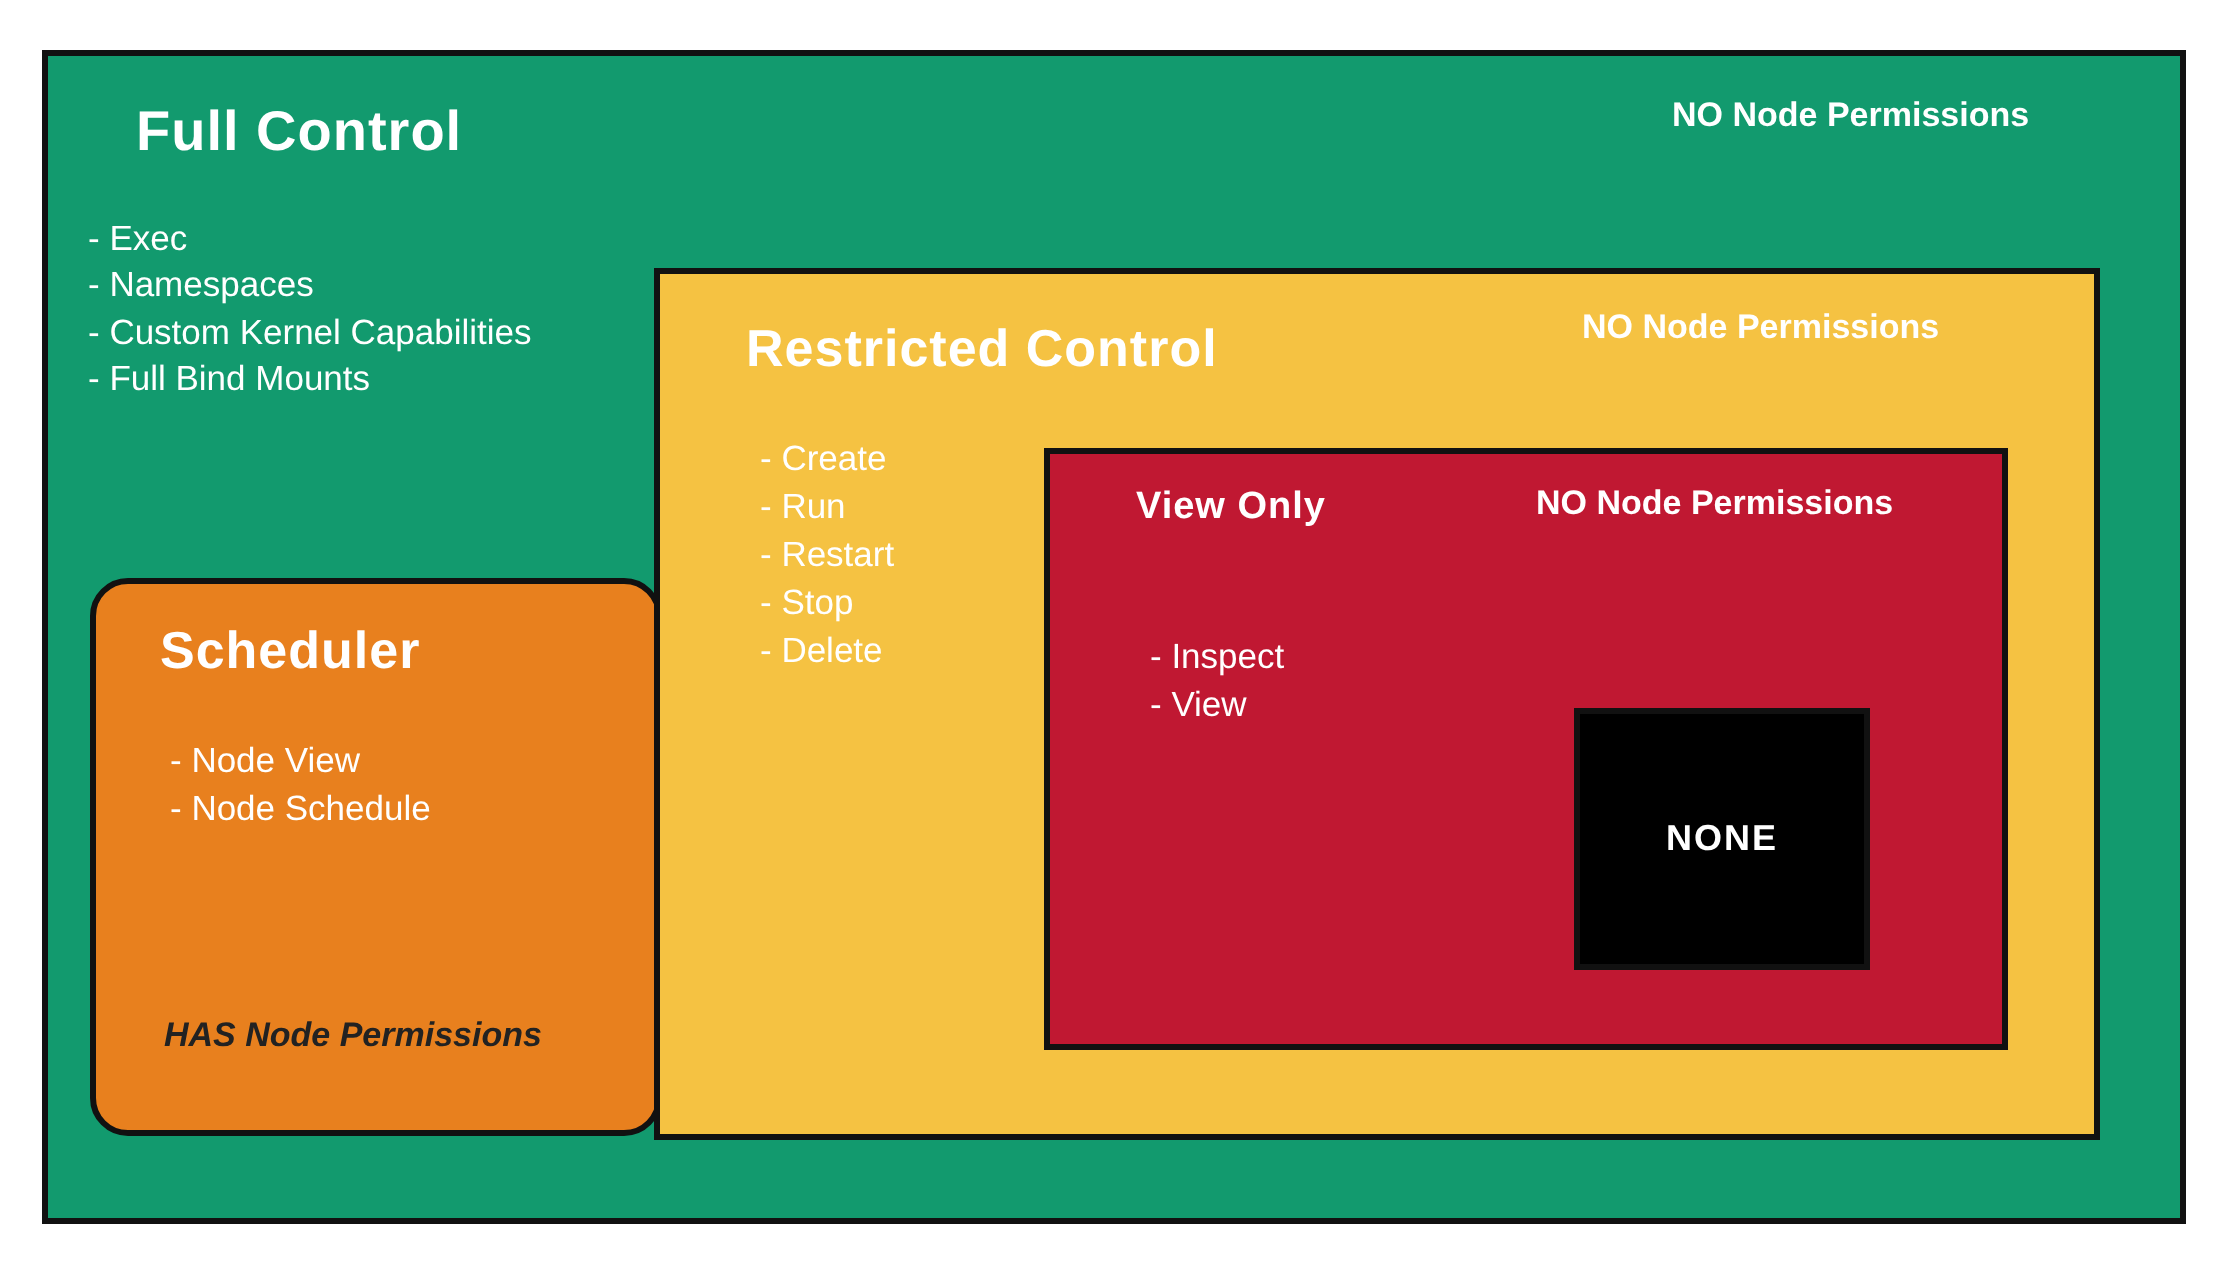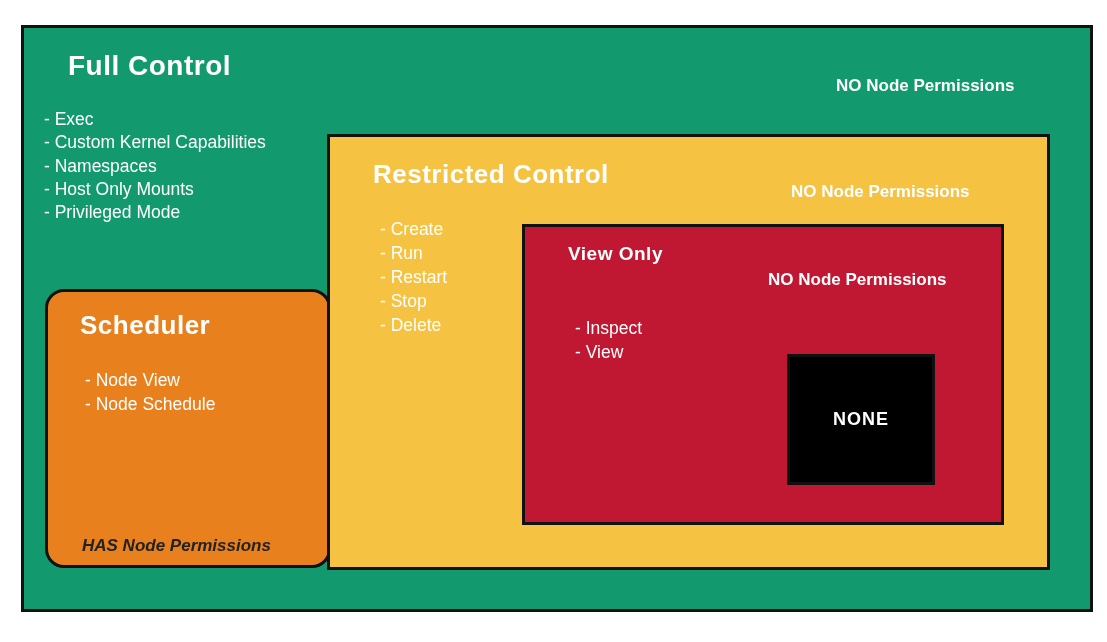--- a/index.html
+++ b/index.html
@@ -39,21 +39,20 @@
   .title-yellow { left: 43px; top: 22px; font-size: 26px; }
   .title-red    { left: 43px; top: 16px; font-size: 19px; }
   .title-orange { left: 32px; top: 18px; font-size: 26px; }
 
   .badge {
     position: absolute;
     color: #ffffff;
     font-weight: bold;
     font-size: 17px;
     white-space: nowrap;
-    margin-top: 28px;
   }
   .badge-green  { left: 812px; top: 20px; }
   .badge-yellow { left: 461px; top: 17px; }
   .badge-red    { left: 243px; top: 15px; }
   .badge-orange { left: 34px;  top: 216px; color: #222222; font-style: italic; }
 
   ul.perm-list {
     position: absolute;
     margin: 0;
     padding: 0;
@@ -77,24 +76,23 @@
 </head>
 <body>
 
 <div class="canvas">
 
   <div class="box box-green">
     <div class="title title-green">Full Control</div>
     <div class="badge badge-green">NO Node Permissions</div>
     <ul class="perm-list list-green">
       <li>- Exec</li>
+      <li>- Namespaces</li>
       <li>- Custom Kernel Capabilities</li>
-      <li>- Namespaces</li>
-      <li>- Host Only Mounts</li>
-      <li>- Privileged Mode</li>
+      <li>- Full Bind Mounts</li>
     </ul>
 
     <div class="box box-orange">
       <div class="title title-orange">Scheduler</div>
       <ul class="perm-list list-orange">
         <li>- Node View</li>
         <li>- Node Schedule</li>
       </ul>
       <div class="badge badge-orange">HAS Node Permissions</div>
     </div>

